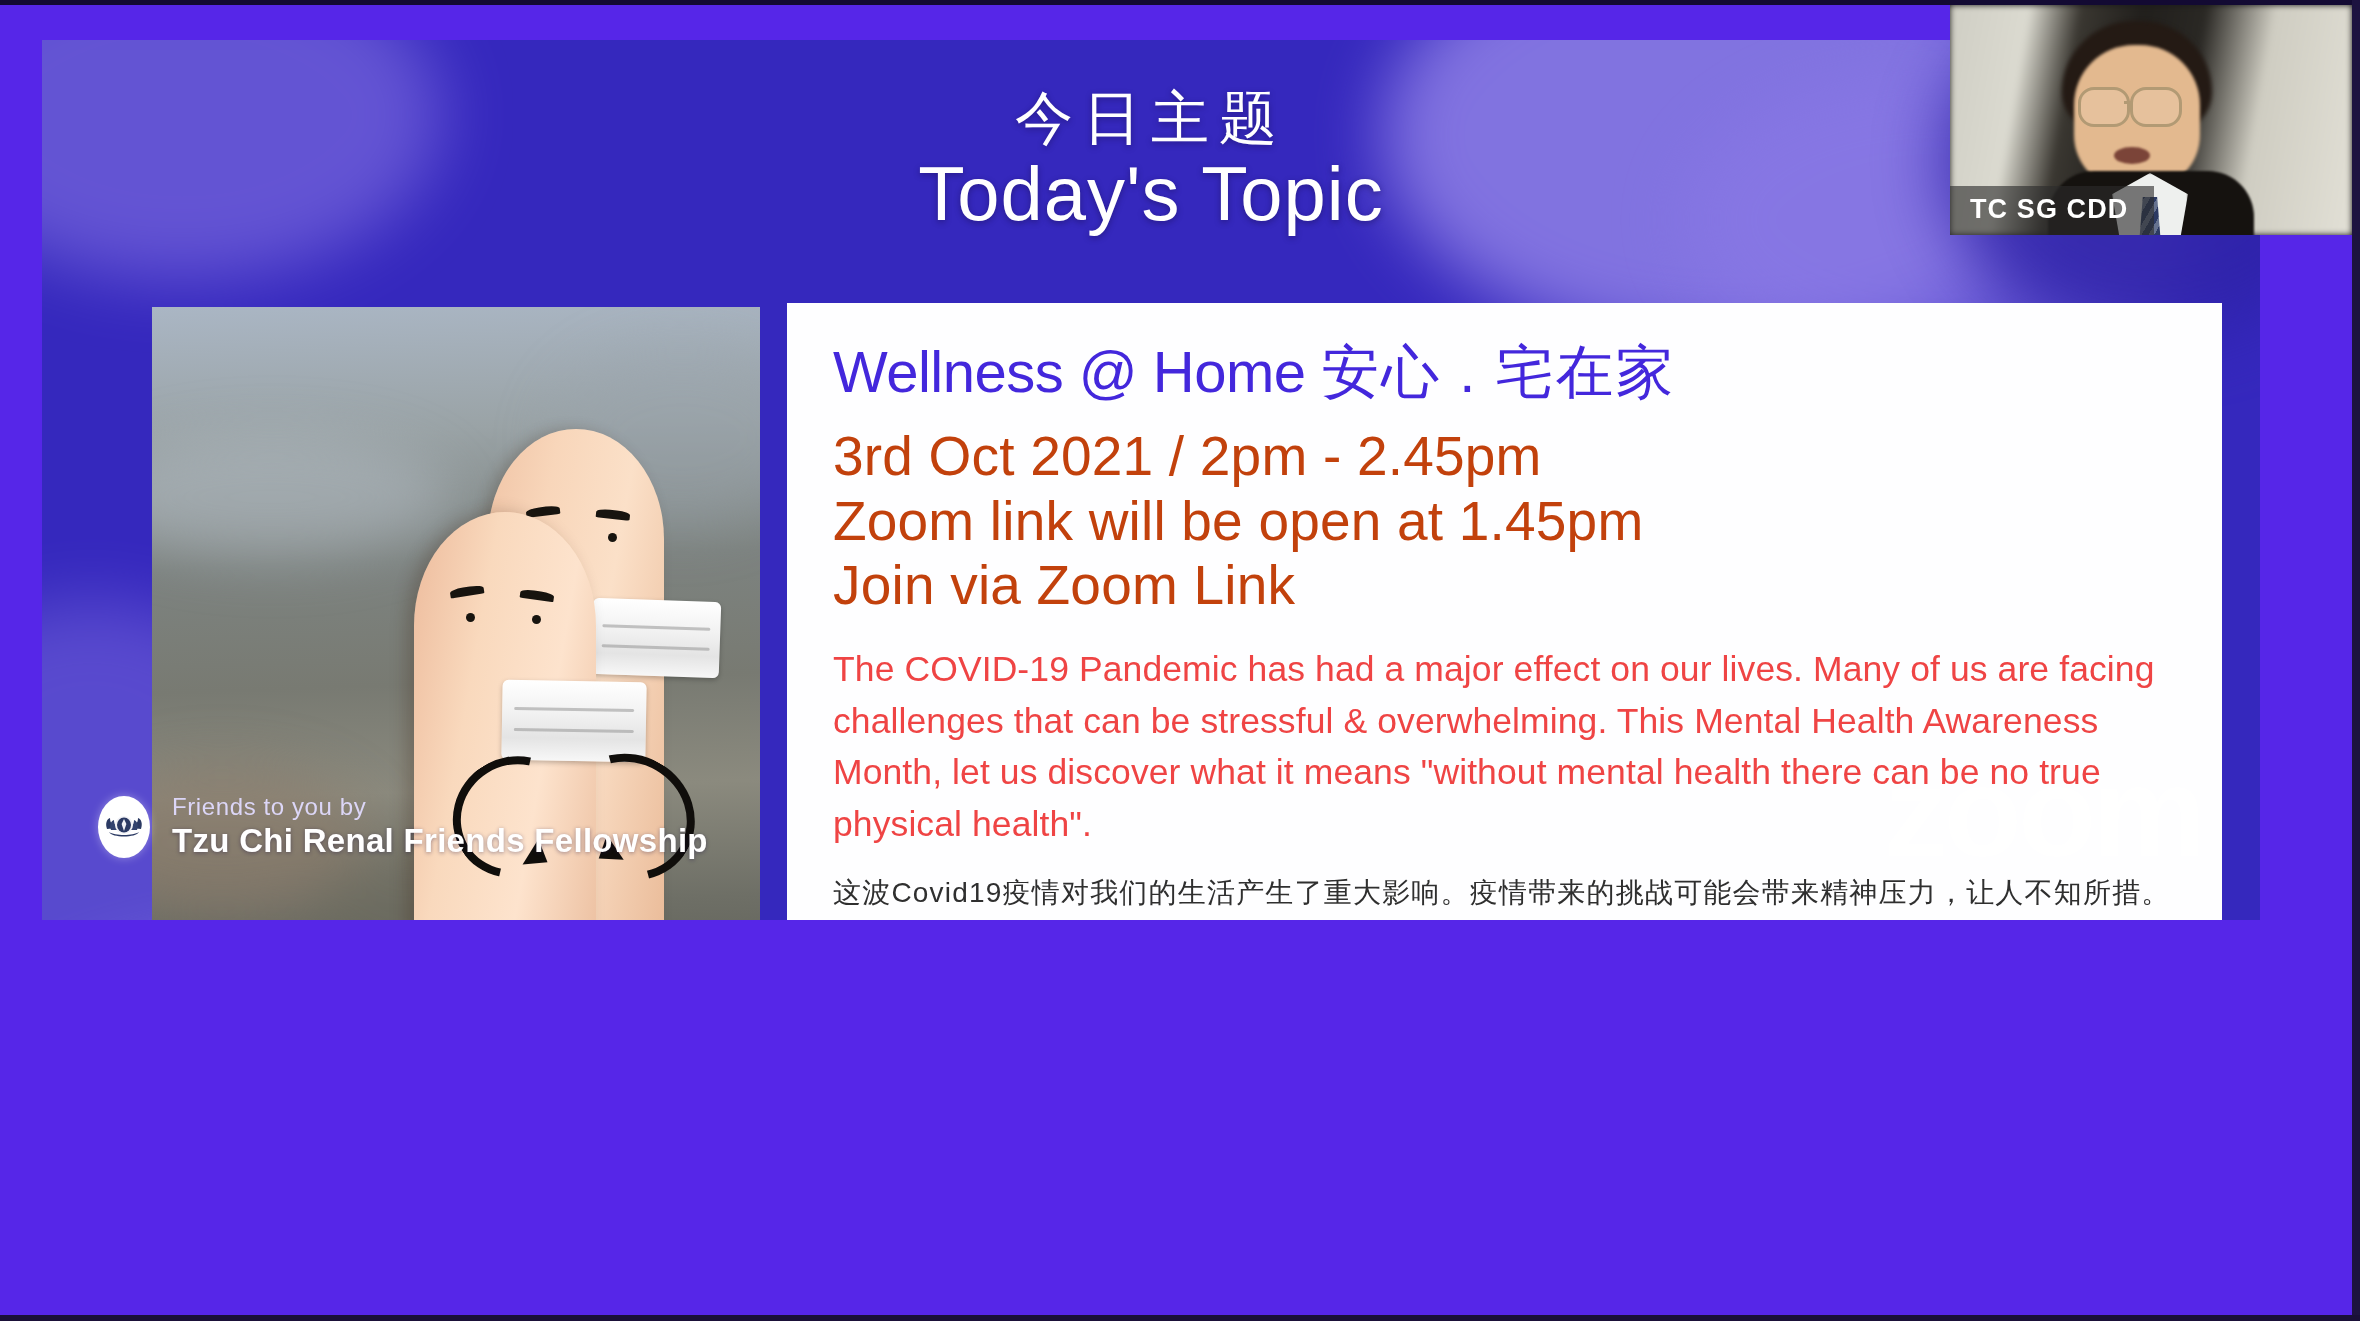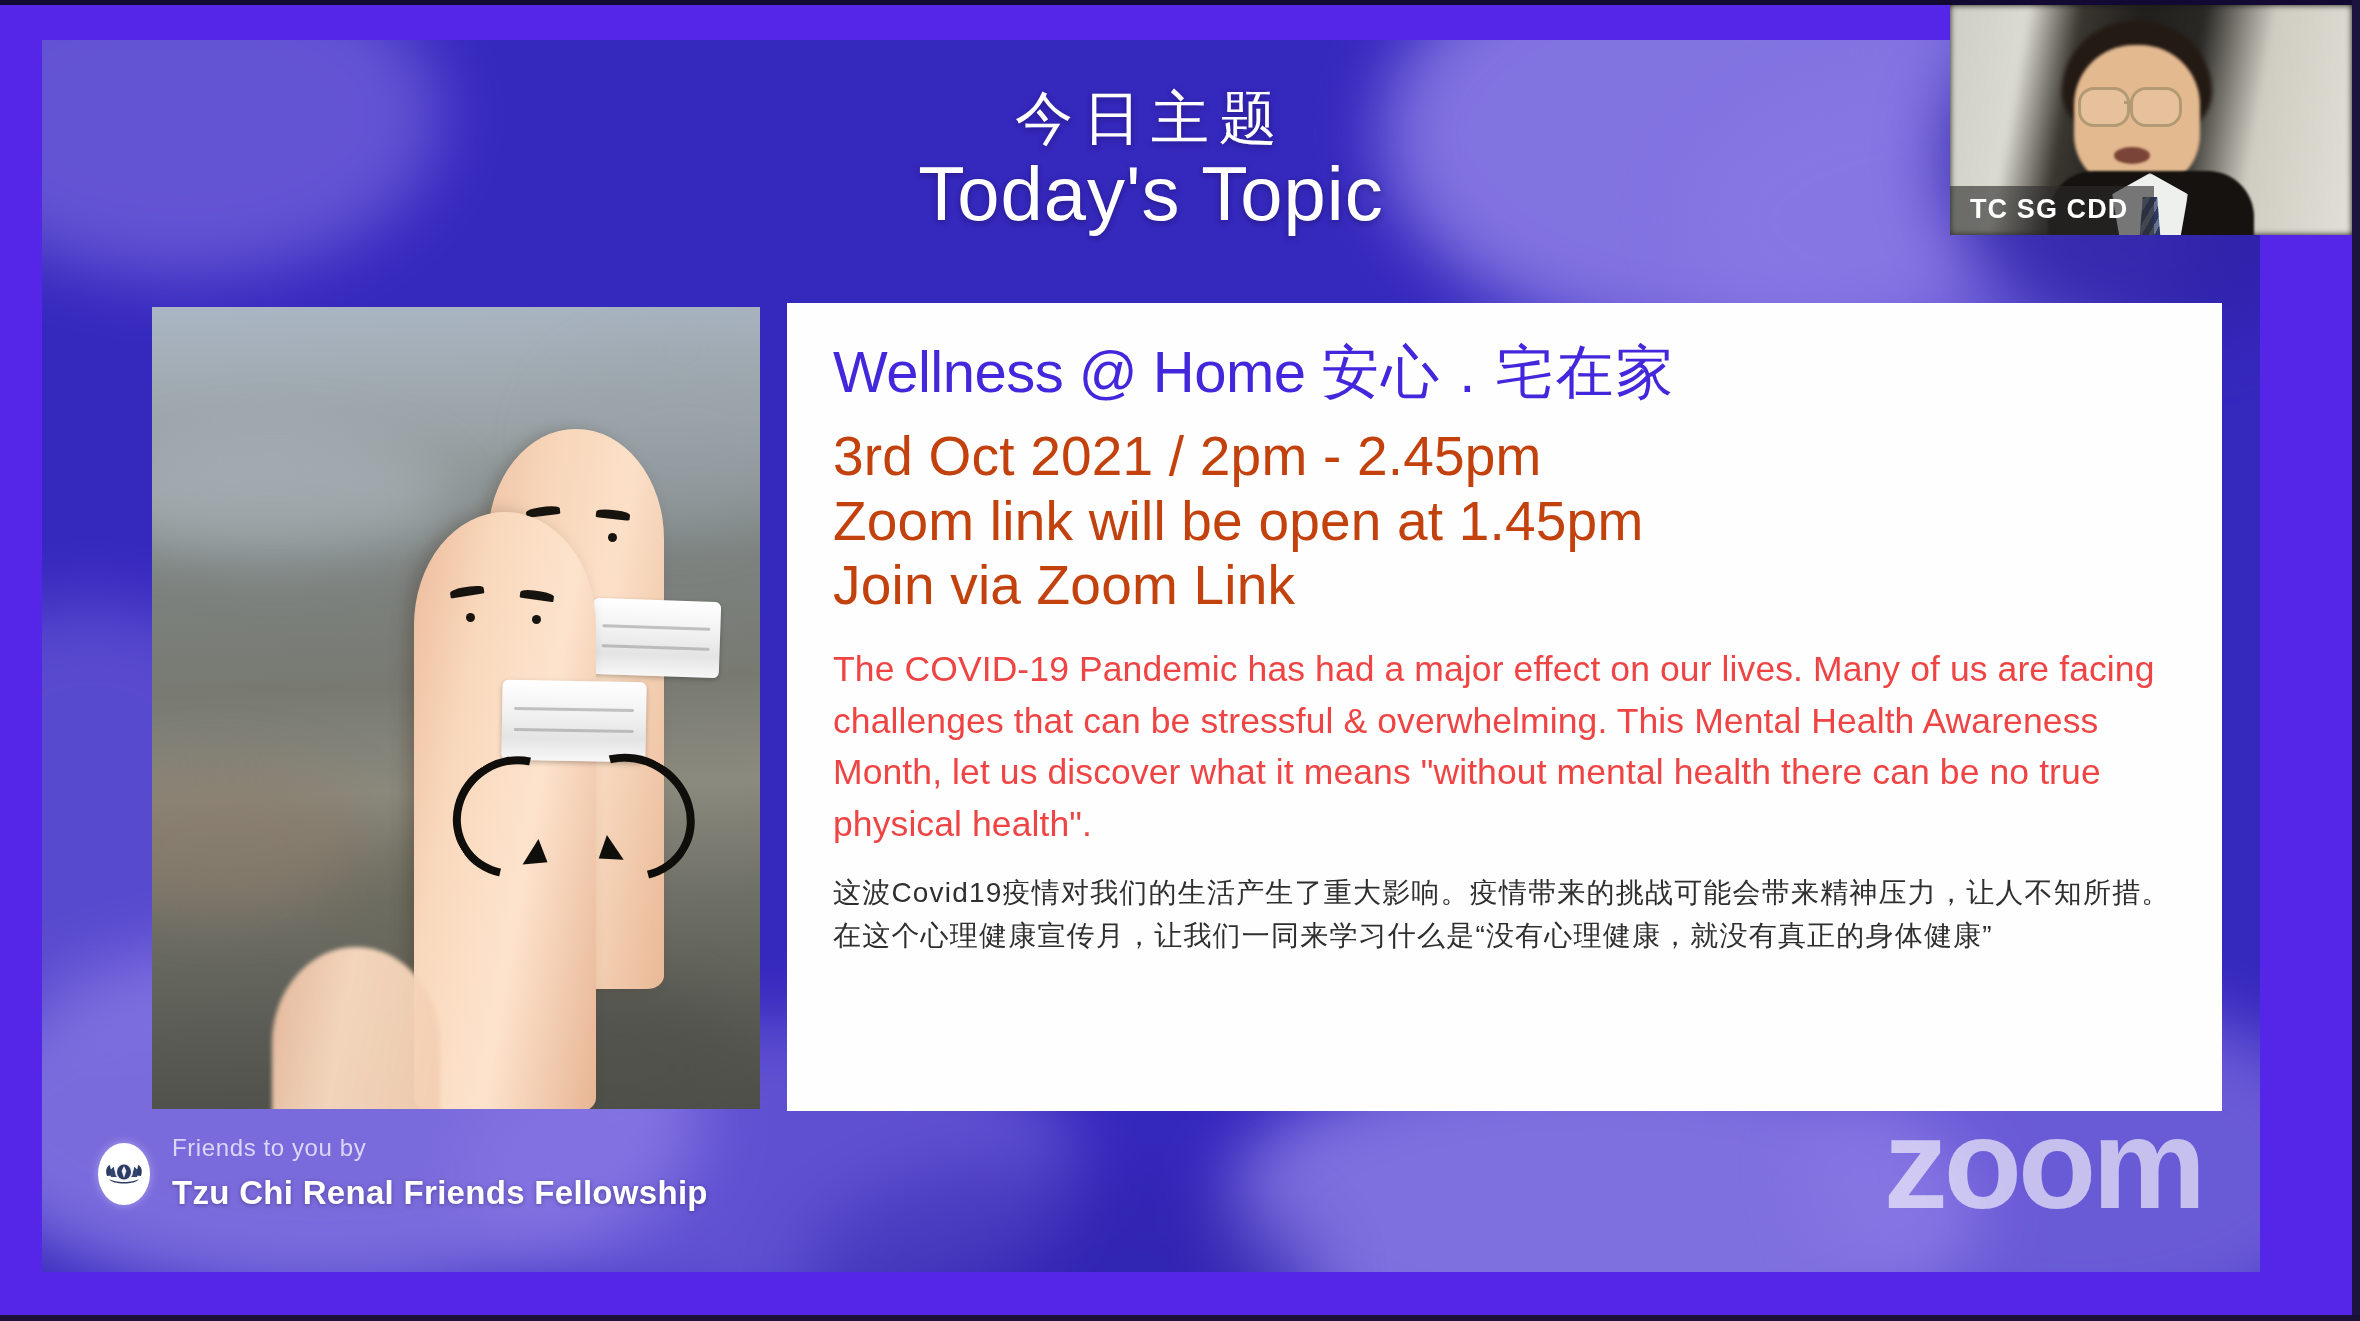--- a/index.html
+++ b/index.html
@@ -41,21 +41,21 @@
     width: 8px; height: 1321px;
     background: #1d1340;
   }
 
   
   #slide {
     position: absolute;
     left: 42px;
     top: 40px;
     width: 2218px;
-    height: 1232px;
+    height: 880px;
     background: #3528bd;
     overflow: hidden;
   }
   
   .cloud {
     position: absolute;
     border-radius: 50%;
     filter: blur(34px);
     pointer-events: none;
   }
@@ -275,21 +275,21 @@
     color: #dcd6f7;
     font-size: 24px;
     font-weight: 400;
     letter-spacing: .6px;
   }
   #org-name {
     color: #ffffff;
     font-size: 33px;
     font-weight: 700;
     letter-spacing: .3px;
-    margin-top: 13px;
+    margin-top: 2px;
     text-shadow: 0 1px 4px rgba(20,10,60,.4);
   }
 
   
   #zoom-watermark {
     position: absolute;
     right: 58px;
     bottom: 44px;
     font-size: 128px;
     font-weight: 700;

